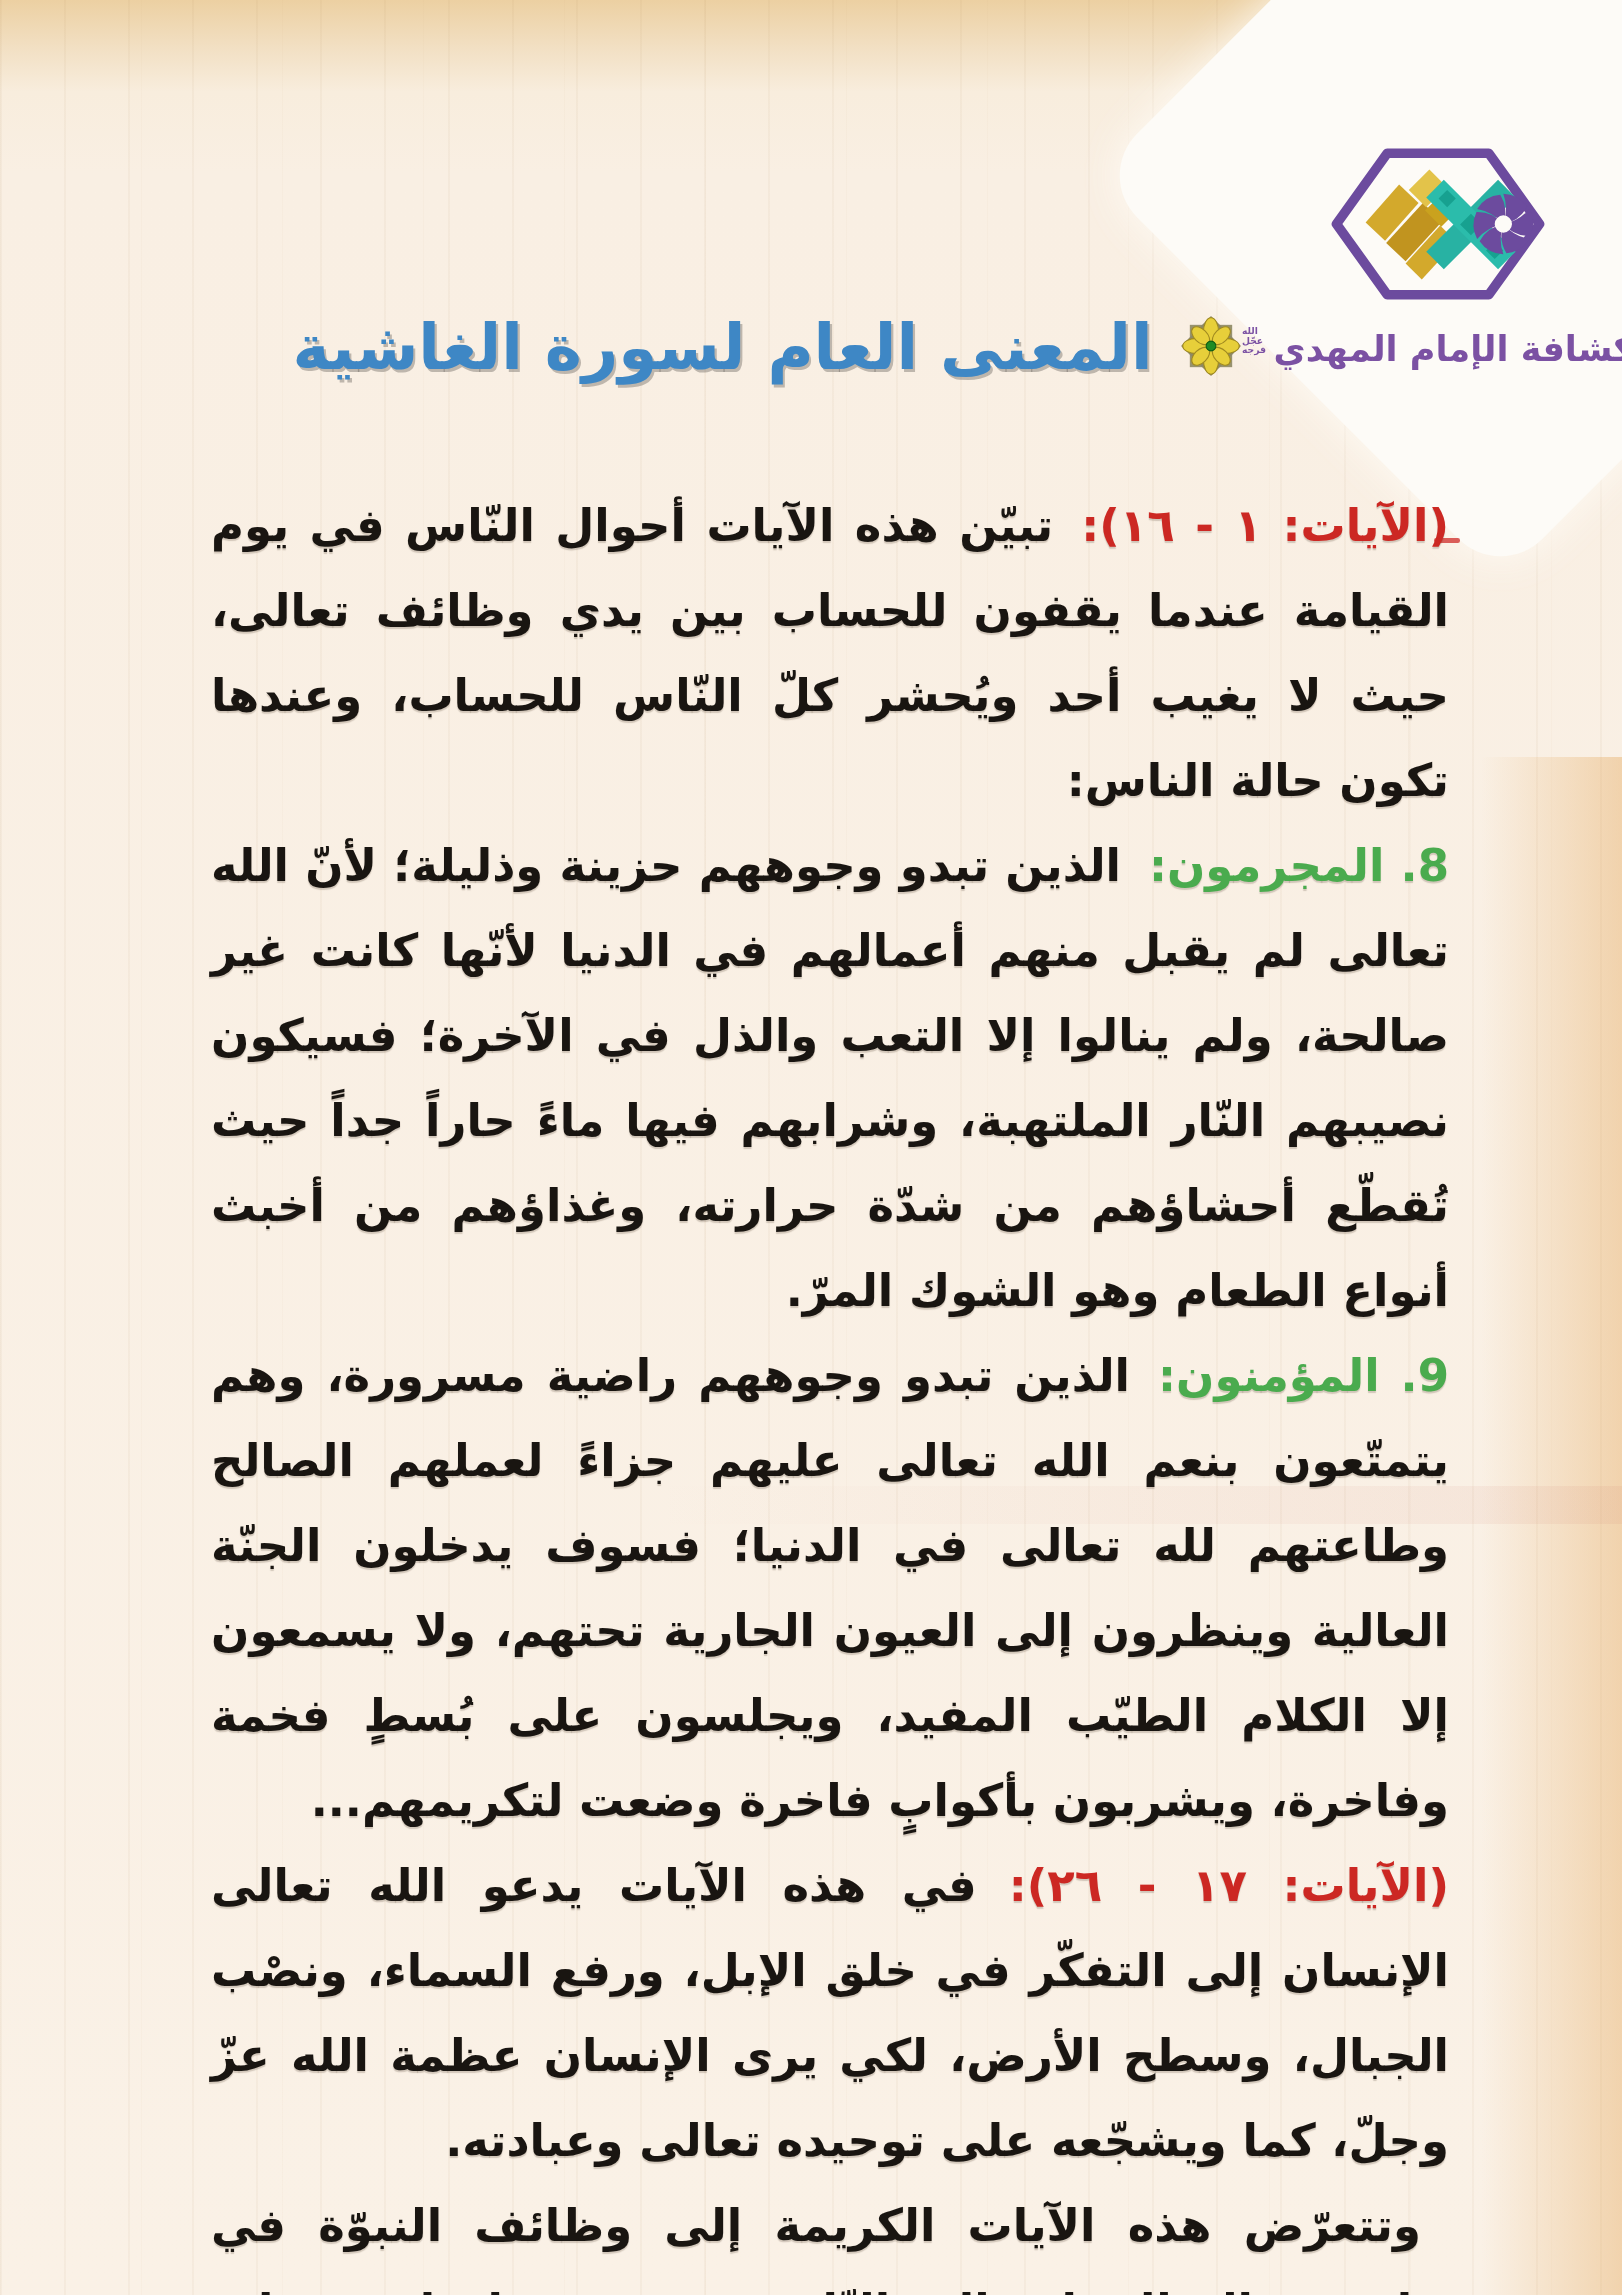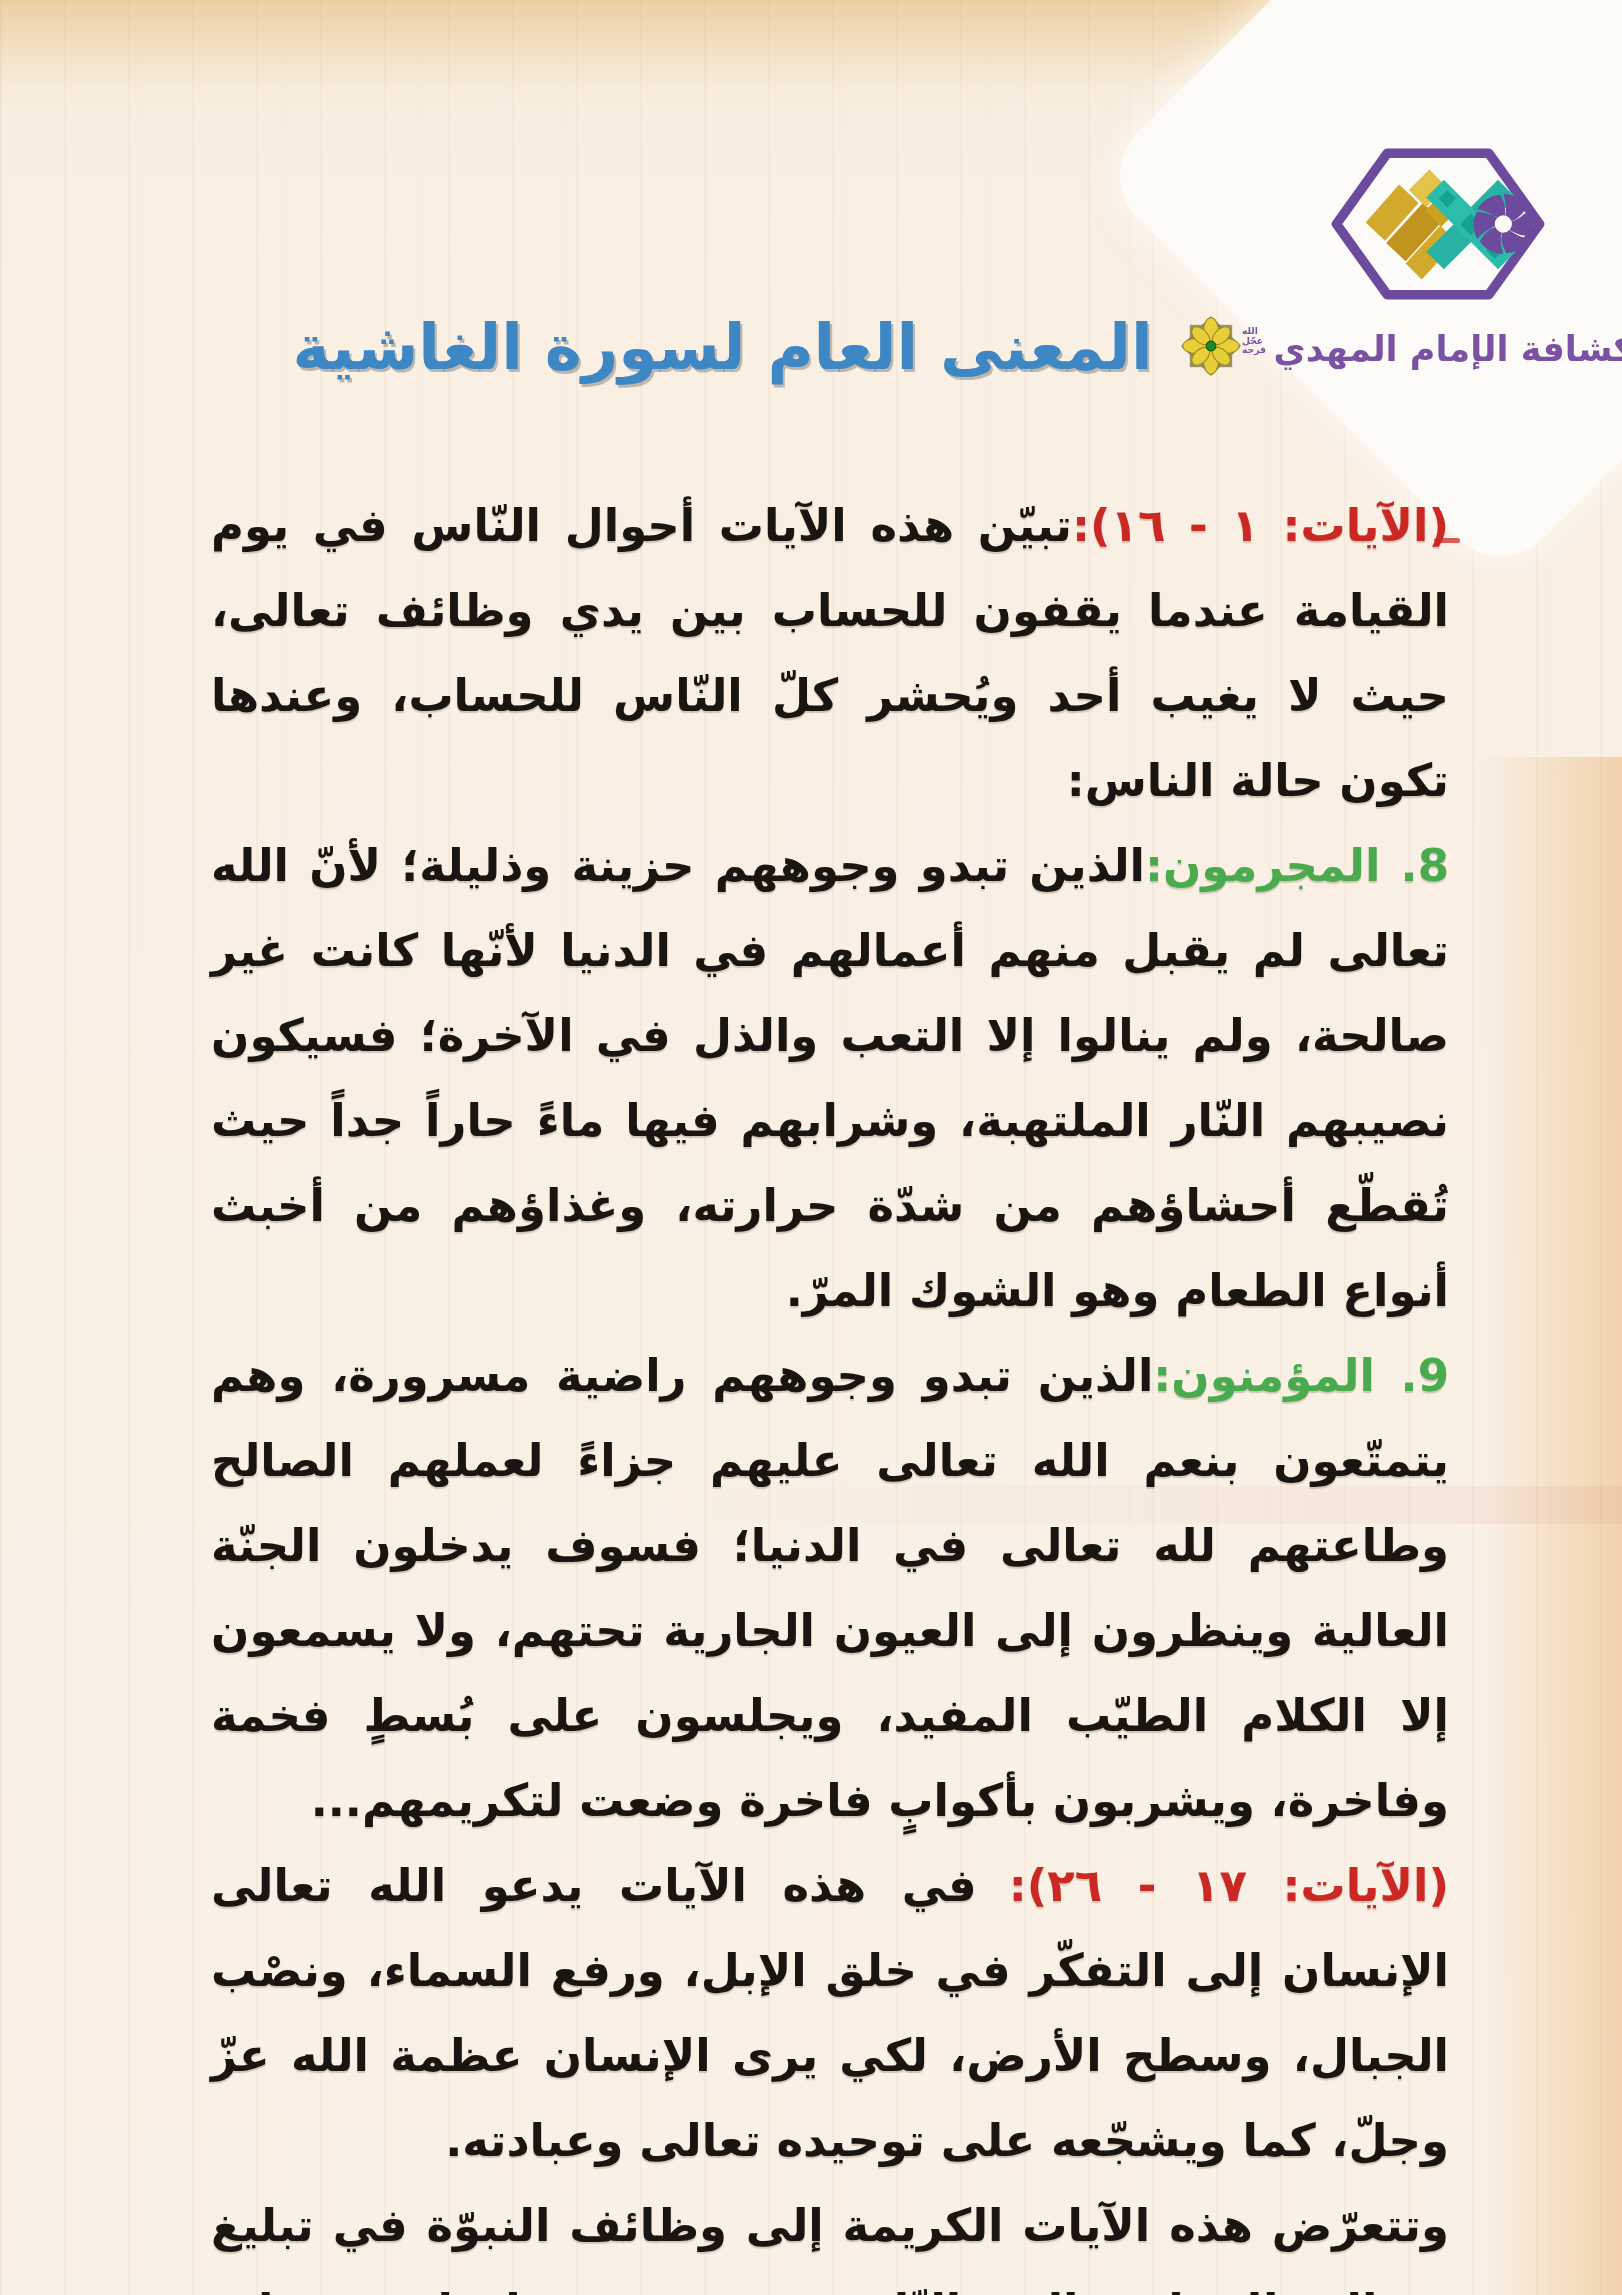--- a/index.html
+++ b/index.html
@@ -55,21 +55,21 @@
     position:absolute;left:1434px;top:538px;width:26px;height:4.9px;
     background:#cf2b28;opacity:.75;border-radius:2.2px;
   }
   .content{
     position:absolute;left:211px;top:483px;width:1238px;
     direction:rtl;text-align:justify;
     font-size:45px;font-weight:bold;color:#191511;line-height:85px;
     text-shadow:0 1.6px 1.1px rgba(70,50,30,0.22);
   }
   .content p{margin:0;}
-  .lead{margin-left:0;}
+  .lead{margin-left:28px;}
   .lead.red{color:#cc2823;}
   .lead.green{color:#4aab4e;}
   .lead.wide{margin-left:32px;}
 </style>
 </head>
 <body>
 
 <div class="page">
   <div class="texture"></div>
   <div class="warm-right"></div>

